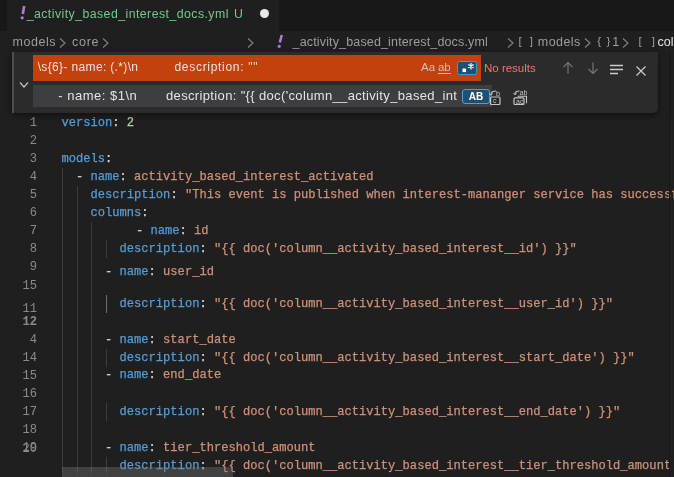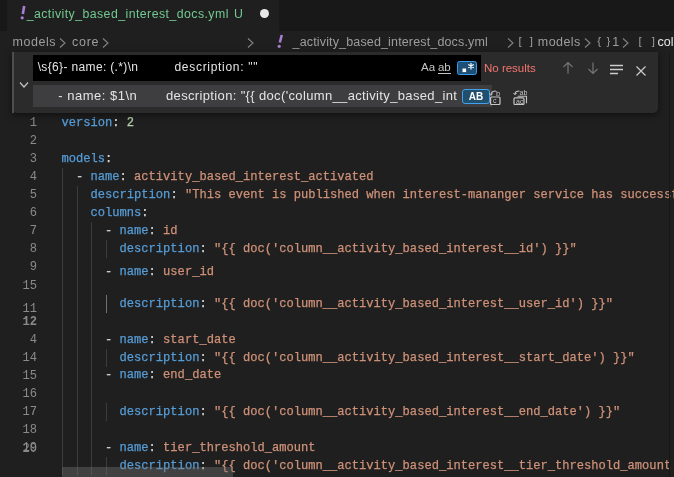--- a/index.html
+++ b/index.html
@@ -29,21 +29,21 @@
   .guide.on { background:#707070; }
 
   #hscroll { position:absolute; left:62px; top:414px; width:171px; height:10px; background:rgba(121,121,121,0.38); }
   #redge { position:absolute; left:669px; top:0px; width:1px; height:424px; background:#171717; }
 
   
   #findw { position:absolute; left:12px; top:52px; width:646px; height:61px;
      background:#2b2b2c; border-radius:0 0 5px 5px; box-shadow:0 2px 6px rgba(0,0,0,0.5); }
   #sash { position:absolute; left:0; top:0; width:2px; height:61px; background:#4e4e4e; }
   #chev { position:absolute; left:7px; top:29px; width:10px; height:8px; }
-  #finput { position:absolute; left:21px; top:3px; width:448px; height:26px; background:#000000; }
+  #finput { position:absolute; left:21px; top:3px; width:448px; height:26px; background:#c2410c; }
   #rinput { position:absolute; left:21px; top:33px; width:459px; height:22px; background:#3e3e40; }
   .itext { position:absolute; font-size:12px; color:#e4e4e4; white-space:pre; }
   .optbtn { position:absolute; color:#c5c5c5; font-size:11.5px; }
   .onbtn { background:#20506e; border:1px solid #42a1ea; border-radius:3px; }
   .noresults { position:absolute; left:472px; top:6px; font-size:11.5px; color:#f4756d; }
   .fico { position:absolute; color:#cccccc; }
 </style>
 </head>
 <body>
 
@@ -187,21 +187,21 @@
       <div class="ln" style="left: 7px; top: 386.08px;">19</div>
       <div class="ln" style="left: 7px; top: 387px;">20</div>
     </div>
   <div id="code">
       <div class="cl" style="top: 61px;"><span class="k">version</span>: <span class="n">2</span></div>
       <div class="cl" style="top: 79.06px;"></div>
       <div class="cl" style="top: 97.12px;"><span class="k">models</span>:</div>
       <div class="cl" style="top: 115.18px;">  - <span class="k">name</span>: <span class="s">activity_based_interest_activated</span></div>
       <div class="cl" style="top: 133.24px;">    <span class="k">description</span>: <span class="s">"This event is published when interest-mananger service has successfully activated"</span></div>
       <div class="cl" style="top: 151.3px;">    <span class="k">columns</span>:</div>
-      <div class="cl" style="top: 169.36px;">      - <span class="k">name</span>: <span class="s">id</span></div>
+      <div class="cl" style="top: 169.36px; margin-left: 31px;">      - <span class="k">name</span>: <span class="s">id</span></div>
       <div class="cl" style="top: 187.42px;">        <span class="k">description</span>: <span class="s">"{{ doc('column__activity_based_interest__id') }}"</span></div>
       <div class="cl" style="top: 205.48px;"></div>
       <div class="cl" style="top: 210px;">      - <span class="k">name</span>: <span class="s">user_id</span></div>
       <div class="cl" style="top: 241.6px;">        <span class="k">description</span>: <span class="s">"{{ doc('column__activity_based_interest__user_id') }}"</span></div>
       <div class="cl" style="top: 259.66px;"></div>
       <div class="cl" style="top: 277.72px;">      - <span class="k">name</span>: <span class="s">start_date</span></div>
       <div class="cl" style="top: 295.78px;">        <span class="k">description</span>: <span class="s">"{{ doc('column__activity_based_interest__start_date') }}"</span></div>
       <div class="cl" style="top: 313.84px;"></div>
       <div class="cl" style="top: 313px;">      - <span class="k">name</span>: <span class="s">end_date</span></div>
       <div class="cl" style="top: 349.96px;">        <span class="k">description</span>: <span class="s">"{{ doc('column__activity_based_interest__end_date') }}"</span></div>

